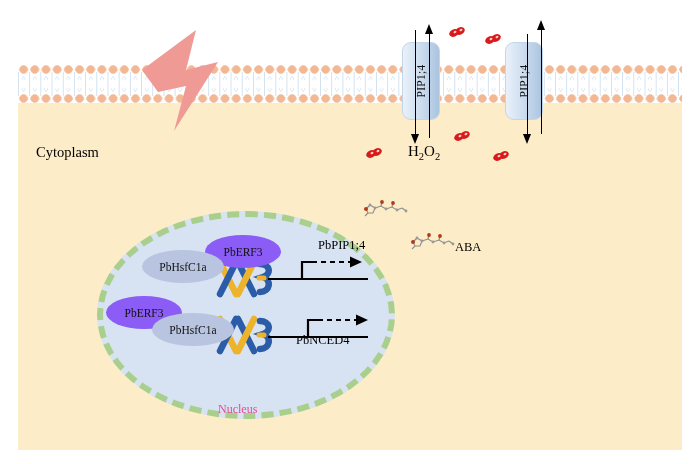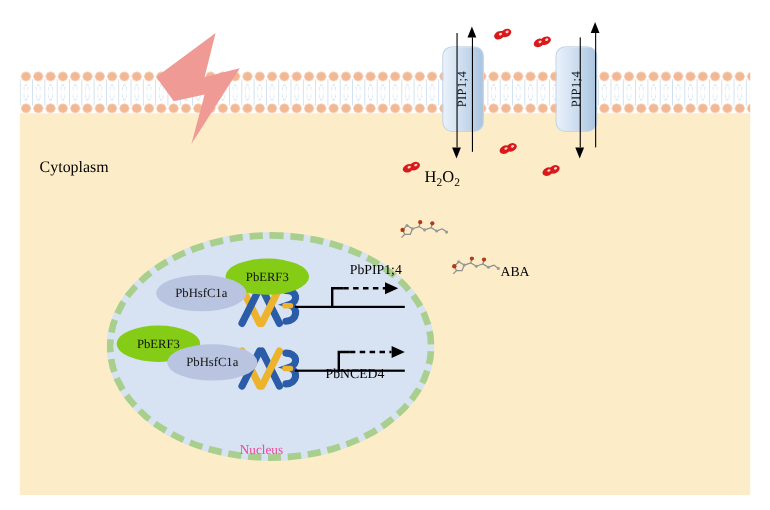--- a/index.html
+++ b/index.html
@@ -153,21 +153,21 @@
     position: absolute;
     border-radius: 50%;
     display: flex;
     align-items: center;
     justify-content: center;
     font-size: 11.5px;
     color: #111;
     white-space: nowrap;
   }
   .prot.hsf { background: #b9c5e0; }
-  .prot.erf { background: #84cc16; }
+  .prot.erf { background: #8b5cf6; }
 
   
   .gene-line {
     position: absolute;
     height: 0;
     border-top: 2.2px solid #000;
   }
   .gene-label {
     position: absolute;
     font-size: 12.5px;
@@ -258,21 +258,21 @@
   </div>
   <div class="h2o2-mol" style="left:492px; top:148px;">
     <svg width="18" height="12" viewBox="0 0 18 12">
       <ellipse cx="6" cy="7" rx="5" ry="3.6" fill="#d91a1a" transform="rotate(-25 6 7)"></ellipse>
       <ellipse cx="12" cy="5" rx="5" ry="3.6" fill="#d91a1a" transform="rotate(-25 12 5)"></ellipse>
       <ellipse cx="7" cy="6" rx="1.5" ry="1.1" fill="#ffd4d4" transform="rotate(-25 7 6)"></ellipse>
       <ellipse cx="13" cy="4" rx="1.5" ry="1.1" fill="#ffd4d4" transform="rotate(-25 13 4)"></ellipse>
     </svg>
   </div>
 
-  <div class="h2o2-label" style="left:386px; top:143px;margin-top:10px;">
+  <div class="h2o2-label" style="left:408px; top:143px;">
     <span>H</span><sub>2</sub><span>O</span><sub>2</sub>
   </div>
 
   <div class="aba-mol" style="left:362px; top:200px;">
     <svg width="46" height="22" viewBox="0 0 46 22">
       <g stroke="#8d8d8d" stroke-width="1.1" fill="none">
         <path d="M4 9 L8 5 L13 8 L11 13 L6 13 Z"></path>
         <path d="M13 8 L19 6 L24 9 L30 7 L35 10 L40 8"></path>
         <path d="M19 6 L20 2"></path>
         <path d="M30 7 L31 3"></path>

